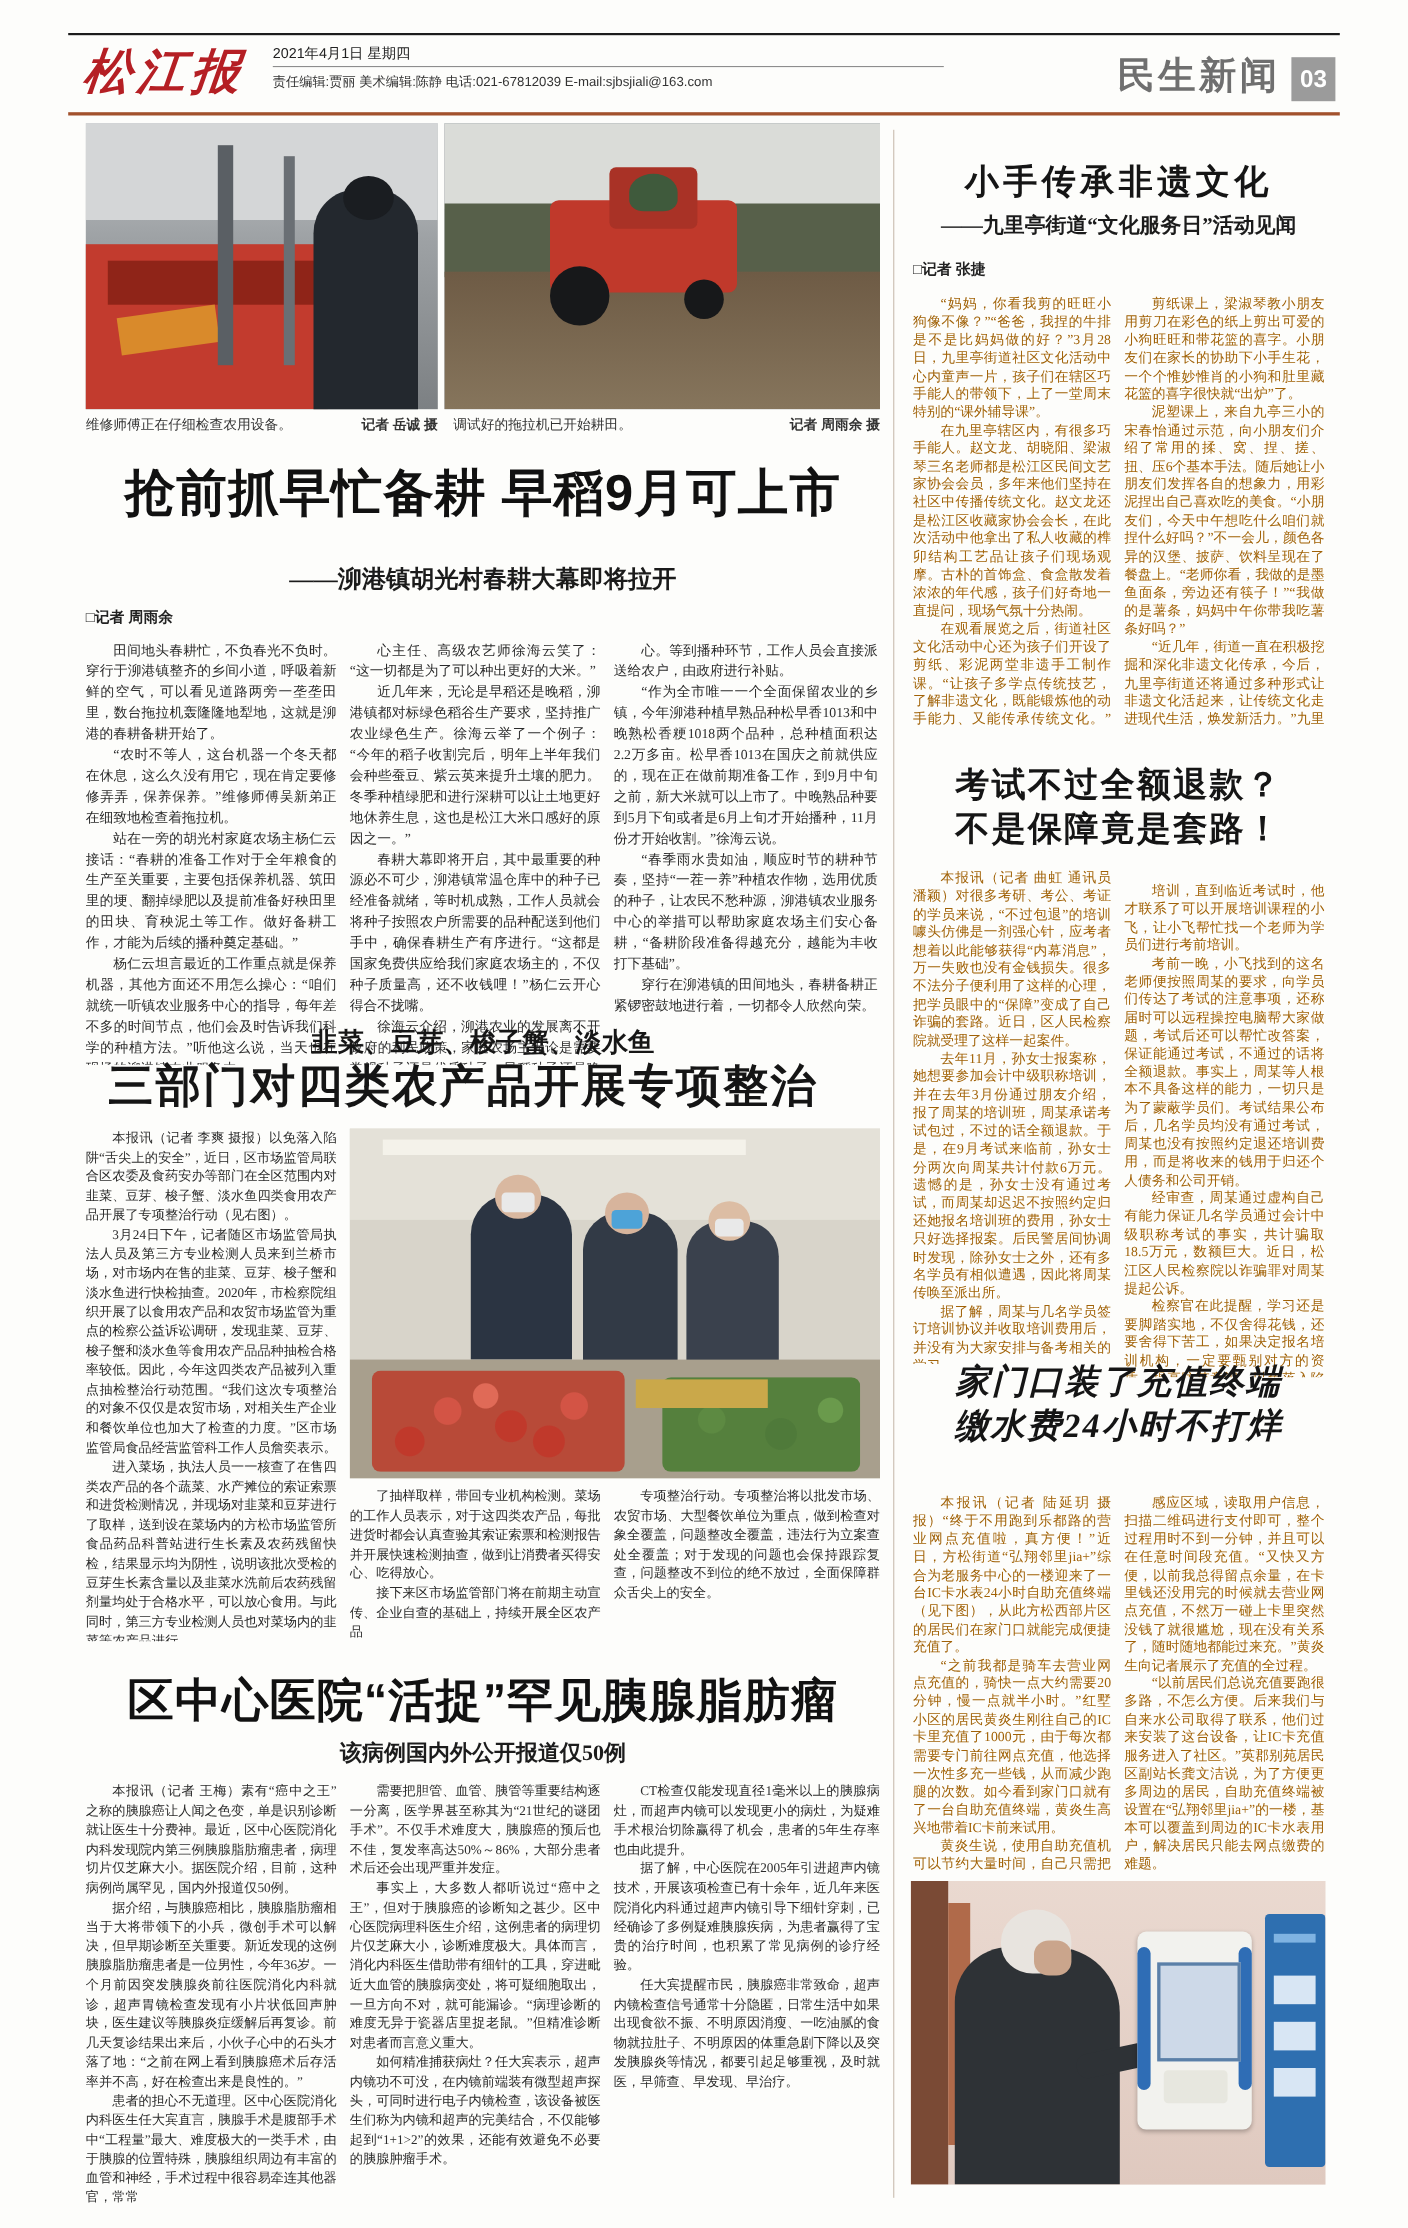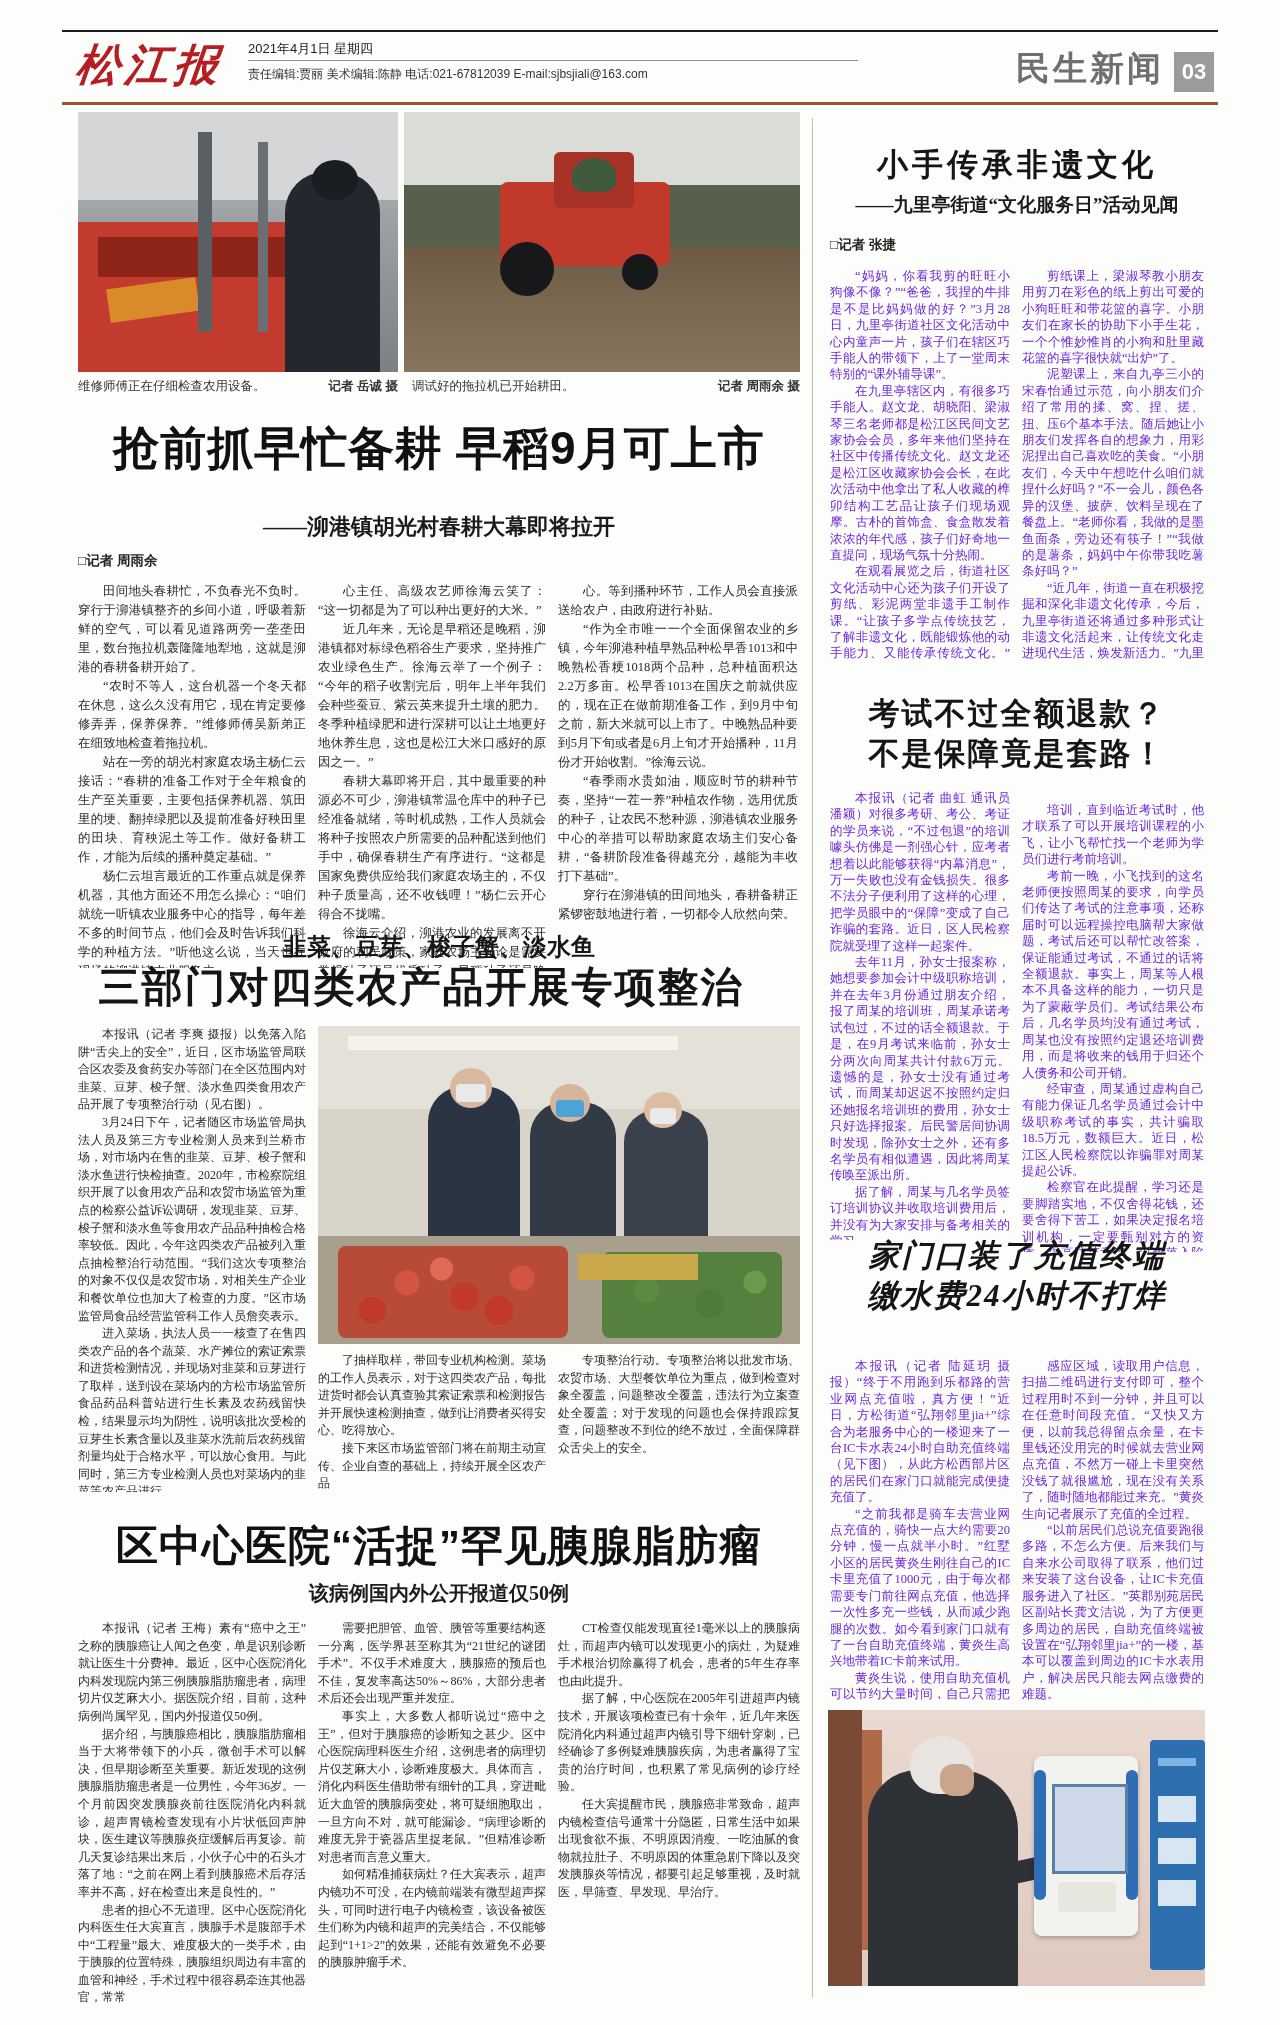--- a/index.html
+++ b/index.html
@@ -7,21 +7,21 @@
     width:1280px;height:2025px;position:relative;background:#fdfdfb;
     font-family:"Liberation Serif", serif;color:#262626;
     -webkit-font-smoothing:antialiased;overflow:hidden;
   }
   .abs{position:absolute;}
   .rule{position:absolute;background:#1c1c1c;}
   .center{text-align:center;}
   .col{position:absolute;overflow:hidden;text-align:justify;}
   .main-col{font-size:12.5px;line-height:19px;color:#2b2b2b;}
   .dense-col{font-size:12px;line-height:17.6px;color:#2b2b2b;}
-  .side-col{font-size:12.5px;line-height:16.4px;color:#6d28d9;}
+  .side-col{font-size:12.5px;line-height:16.4px;color:#a16207;}
   .col p{margin:0;text-indent:2em;}
   .headline-sans{font-family:"Liberation Sans", sans-serif;font-weight:900;color:#111;}
   .headline-serif{font-family:"Liberation Serif", serif;font-weight:900;color:#151515;}
   .byline{font-family:"Liberation Sans", sans-serif;font-weight:bold;font-size:13.5px;color:#222;}
   .caption{font-family:"Liberation Sans", sans-serif;font-size:12.5px;color:#333;display:flex;justify-content:space-between;}
   .photo{position:absolute;overflow:hidden;background:#9aa0a3;}
   .shape{position:absolute;}
 </style>
 </head>
 <body>

